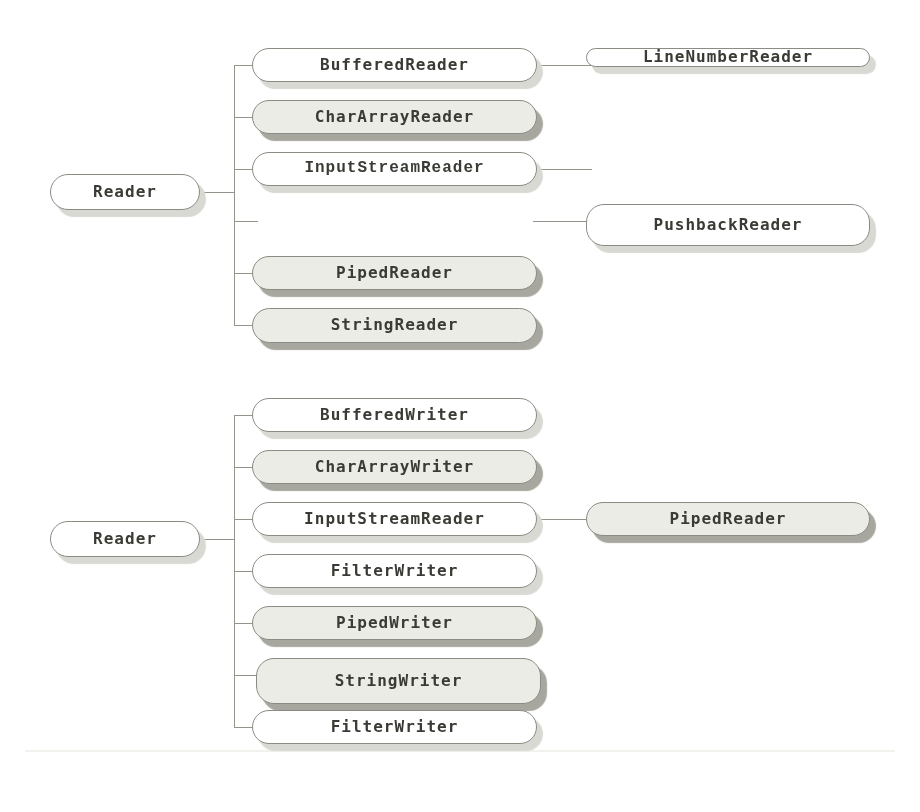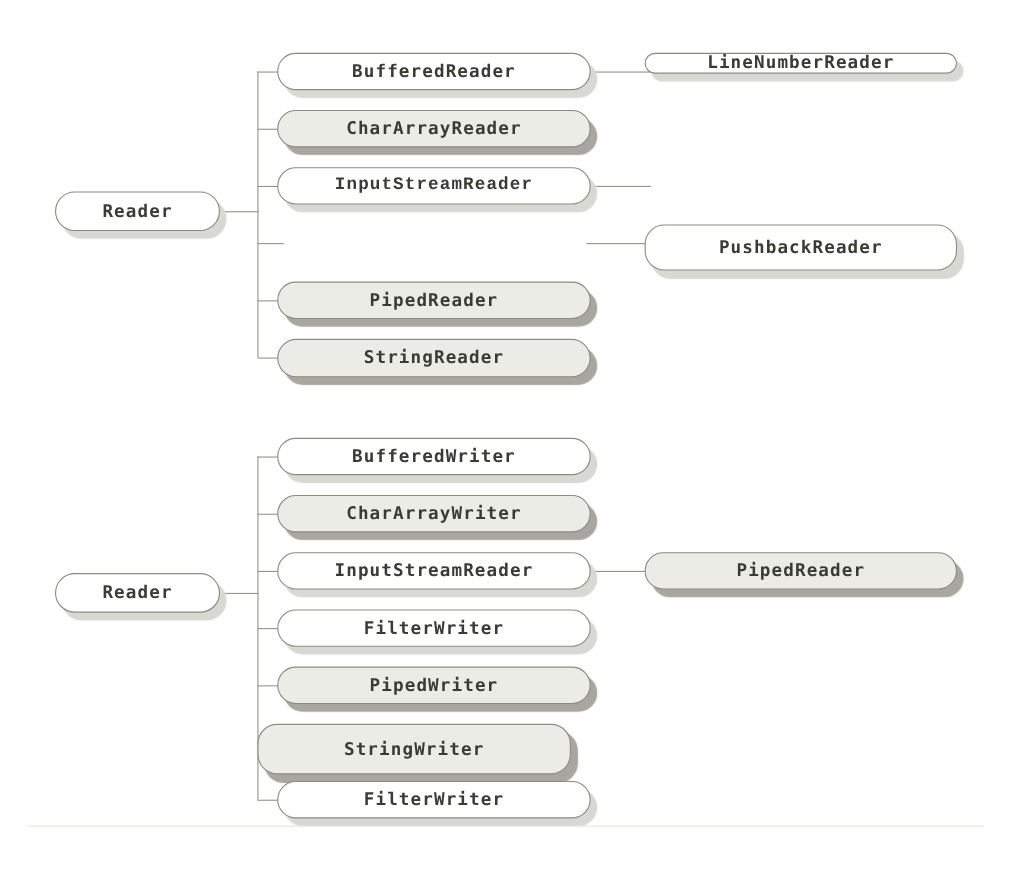--- a/index.html
+++ b/index.html
@@ -110,21 +110,21 @@
     </div>
     <div class="line" style="left: 234px; top: 571px; width: 24px; height: 1px;"></div>
     <div class="pill" style="left: 252px; top: 554px; width: 285px; height: 34px;">
       <span class="lbl">FilterWriter</span>
     </div>
     <div class="line" style="left: 234px; top: 623px; width: 24px; height: 1px;"></div>
     <div class="pill gray" style="left: 252px; top: 606px; width: 285px; height: 34px;">
       <span class="lbl">PipedWriter</span>
     </div>
     <div class="line" style="left: 234px; top: 675px; width: 24px; height: 1px;"></div>
-    <div class="pill gray" style="left: 234px; top: 658px; width: 285px; height: 46px;">
+    <div class="pill gray" style="left: 256px; top: 658px; width: 285px; height: 46px;">
       <span class="lbl">StringWriter</span>
     </div>
     <div class="line" style="left: 234px; top: 727px; width: 24px; height: 1px;"></div>
     <div class="pill" style="left: 252px; top: 710px; width: 285px; height: 34px;">
       <span class="lbl">FilterWriter</span>
     </div>
     <div class="pill" style="left: 50px; top: 521px; width: 150px; height: 36px;">
       <span class="lbl">Reader</span>
     </div>
     <div class="divider" style="left: 25px; top: 750px; width: 870px;"></div>

